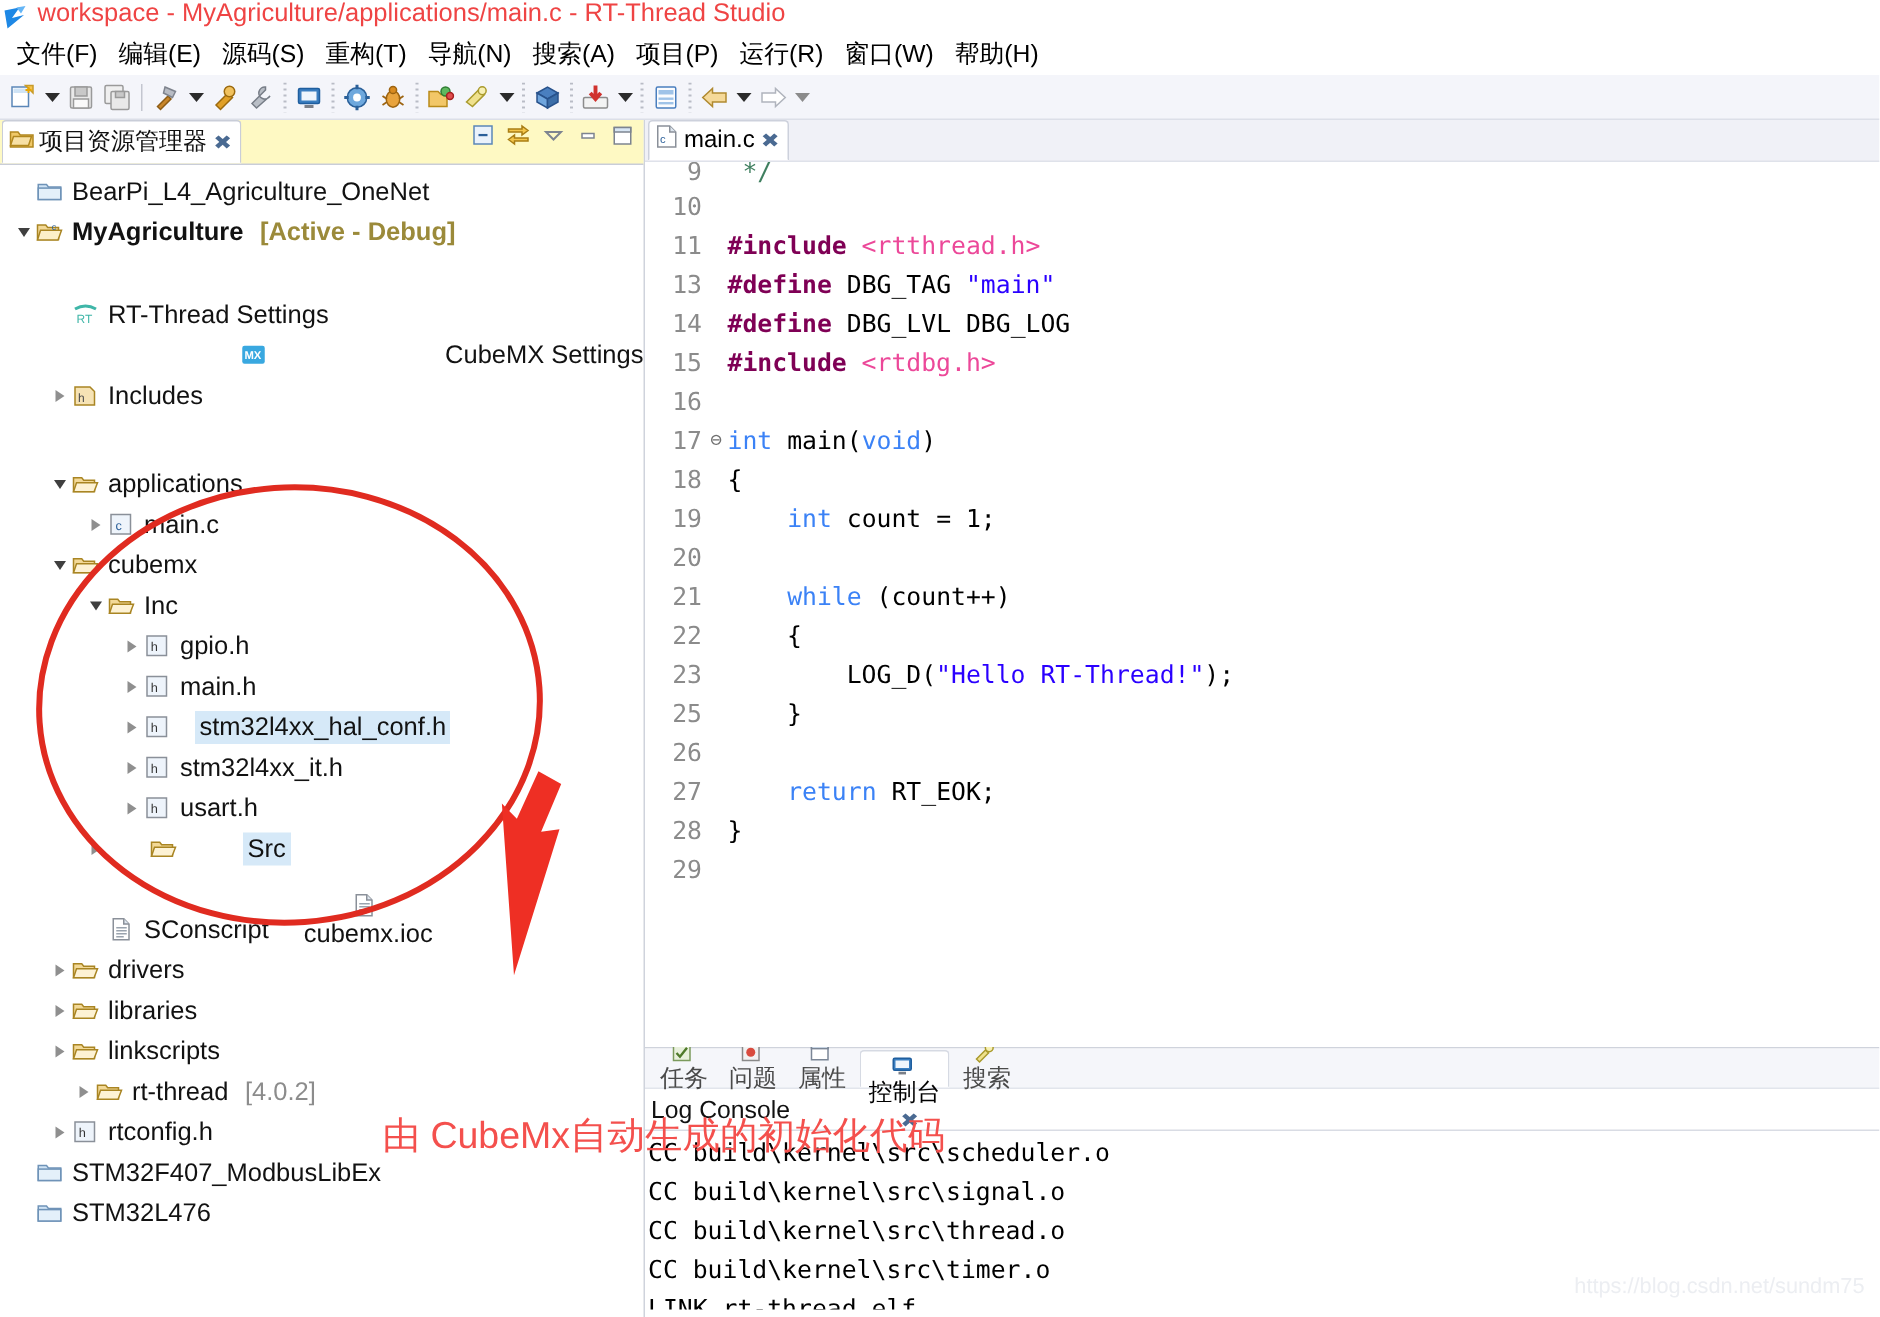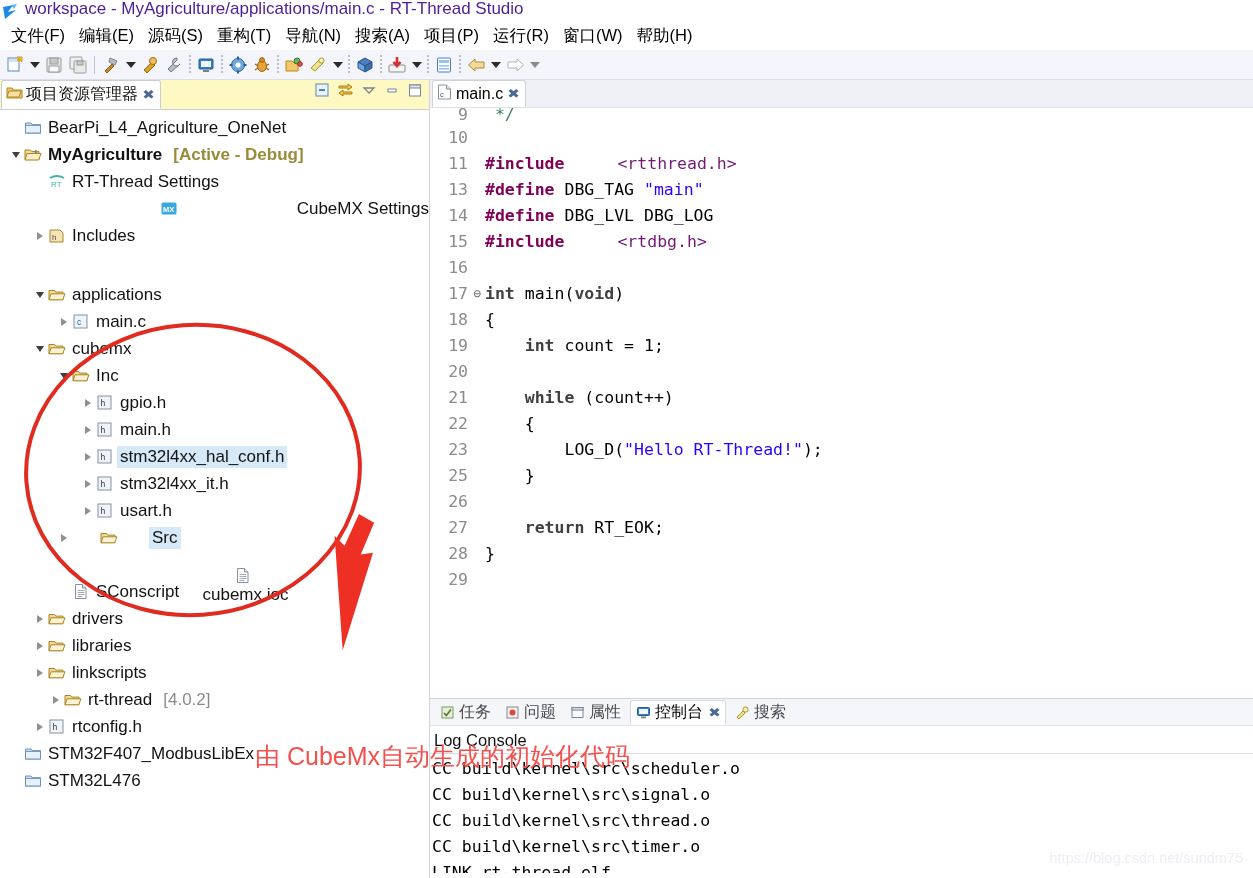--- a/index.html
+++ b/index.html
@@ -13,21 +13,21 @@
     color:#000;
   }
 
   
   #titlebar {
     height:22px;
     background:#ffffff;
     display:flex; align-items:center;
     padding-left:2px;
     font-size:17px;
-    color:#4c1d95;
+    color:#ef4444;
     overflow:hidden;
     white-space:nowrap;
   }
   #titlebar .app-icon {
     width:18px; height:18px; margin-right:5px;
     flex:0 0 auto; position:relative; top:1px;
   }
   #titlebar .title-text { position:relative; top:-2px; }
 
   
@@ -133,21 +133,21 @@
     display:flex; align-items:center;
     white-space:nowrap;
     position:relative;
   }
   .twist {
     width:15px; flex:0 0 15px; display:flex; align-items:center; justify-content:center;
     color:#7d7d7d; font-size:11px;
   }
   .twist.none { visibility:hidden; }
   .tlabel { margin-left:6px; color:#121212; }
-  .tlabel.sel { background:#d6e9f8; padding:1px 3px; margin-left:3px;text-align:center; }
+  .tlabel.sel { background:#d6e9f8; padding:1px 3px; margin-left:16px;text-align:center; }
   .tlabel.bold { font-weight:bold; }
   .tsuffix { margin-left:11px; color:#9b8a3a; font-weight:bold; }
   .tsuffix.gray { color:#8c8c8c; font-weight:normal; }
   .ticon { width:19px; height:19px; flex:0 0 19px; display:flex; align-items:center; justify-content:center; }
 
   
   .chev-r { width:0;height:0;border-top:4.5px solid transparent;border-bottom:4.5px solid transparent;border-left:6px solid #8f8f8f; }
   .chev-d { width:0;height:0;border-left:4.5px solid transparent;border-right:4.5px solid transparent;border-top:6px solid #3f3f3f; }
 
   
@@ -212,23 +212,23 @@
     color:#8b8b8b;
     padding-right:4px;
     user-select:none;
   }
   .fold {
     width:11px; flex:0 0 11px;
     display:flex; align-items:center; justify-content:center;
     color:#6f6f6f; font-size:13px;
   }
   .ltext { white-space:pre; color:#000; padding-left:2px; }
-  .kw  { color:#404040; font-weight:bold; }
+  .kw  { color:#3b82f6; font-weight:normal; }
   .pre { color:#7f0055; font-weight:bold; }
-  .inc { color:#701a75;margin-left:43px; }
+  .inc { color:#ec4899; }
   .str { color:#2a00ff; }
   .cmt { color:#3f7f5f; }
 
   
   #bottom {
     height:180px; flex:0 0 180px;
     border-top:1px solid #cfd3dc;
     background:#ffffff;
     display:flex; flex-direction:column;
   }
@@ -239,20 +239,21 @@
     padding-left:5px;
     font-size:16px;
     border-bottom:1px solid #e2e5ec;
   }
   .btab {
     display:flex; align-items:center;
     padding:2px 5px;
     color:#4a4a4a;
     margin-right:4px;
     white-space:nowrap;
+    flex-direction:column;
   }
   .btab.active {
     color:#000;
     background:#ffffff;
     border:1px solid #d6dae3;
     border-bottom-color:#fff;
     border-radius:3px 3px 0 0;
     height:25px;
   }
   .btab .bicon { margin-right:4px; display:flex; align-items:center; }
@@ -528,21 +529,21 @@
           <span class="ticon">
             <svg width="18" height="18" viewBox="0 0 18 18">
               <path d="M1 4 h5.5 l1.3 1.6 H15 v8 H1 Z" fill="#f3d997" stroke="#a98523"></path>
               <path d="M3 7.5 h14 l-2.3 6.5 H1 Z" fill="#fcefc8" stroke="#a98523"></path>
               <text x="10.5" y="7" font-size="6" fill="#2a5f99" font-family="Liberation Sans, sans-serif">c</text>
             </svg>
           </span>
           <span class="tlabel bold">MyAgriculture</span>
           <span class="tsuffix">[Active - Debug]</span>
         </div>
-        <div class="trow" style="padding-left: 32px;">
+        <div class="trow" style="padding-left: 32px; margin-top: 28px;">
           <span class="twist none"></span>
           <span class="ticon">
             <svg width="18" height="17" viewBox="0 0 18 17">
               <path d="M2 5 q7 -4 14 0" stroke="#3fb6a8" stroke-width="2" fill="none"></path>
               <text x="3" y="14" font-size="8" fill="#3fb6a8" font-family="Liberation Sans, sans-serif">RT</text>
             </svg>
           </span>
           <span class="tlabel">RT-Thread Settings</span>
         </div>
         <div class="trow" style="padding-left: 32px; justify-content: space-between;">

